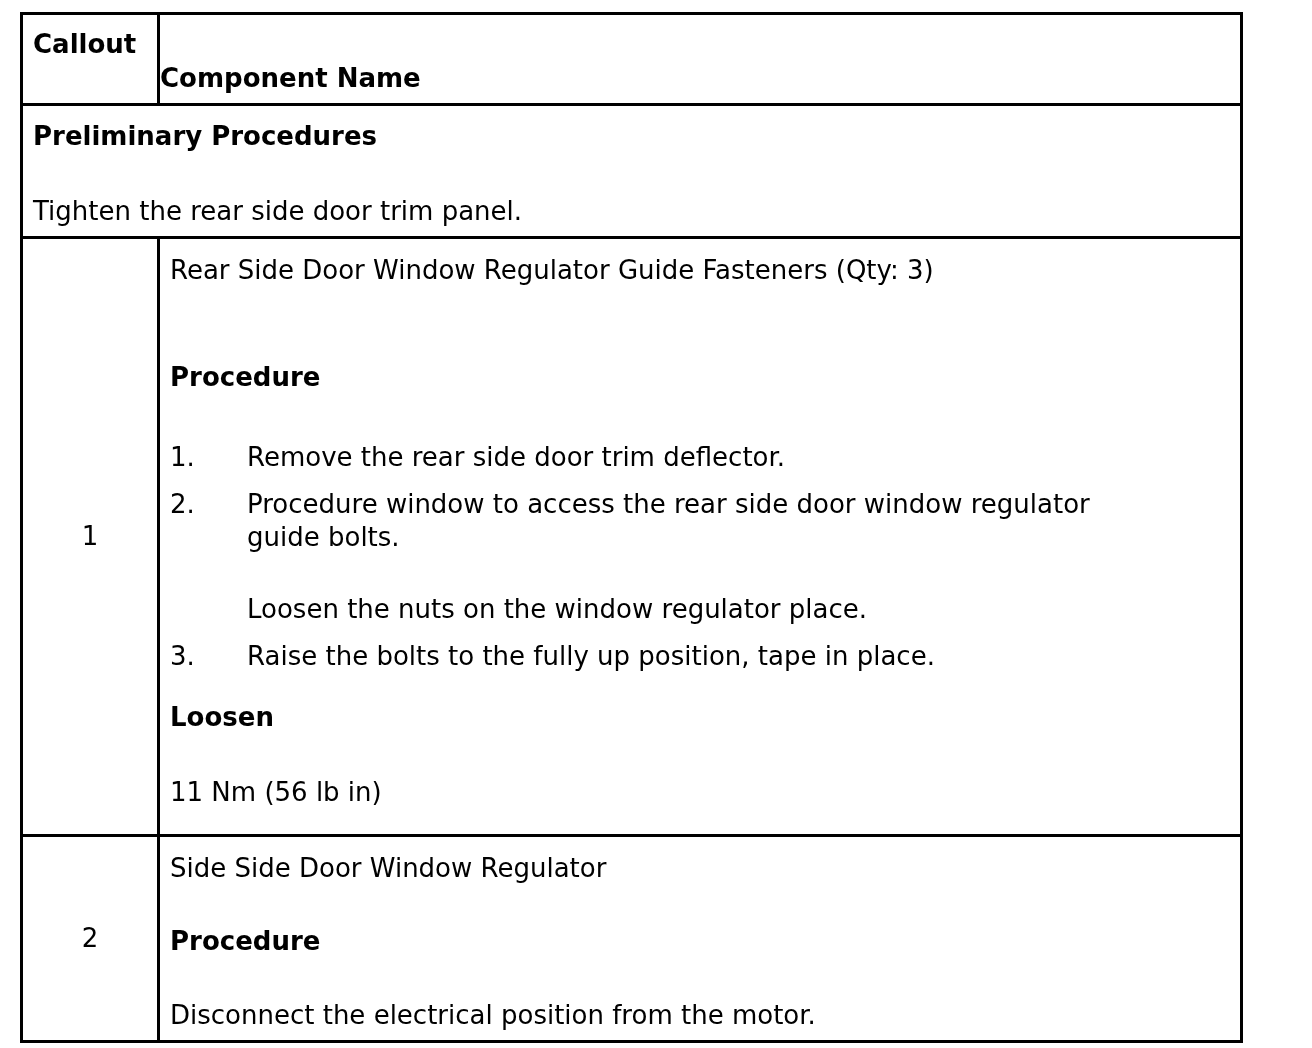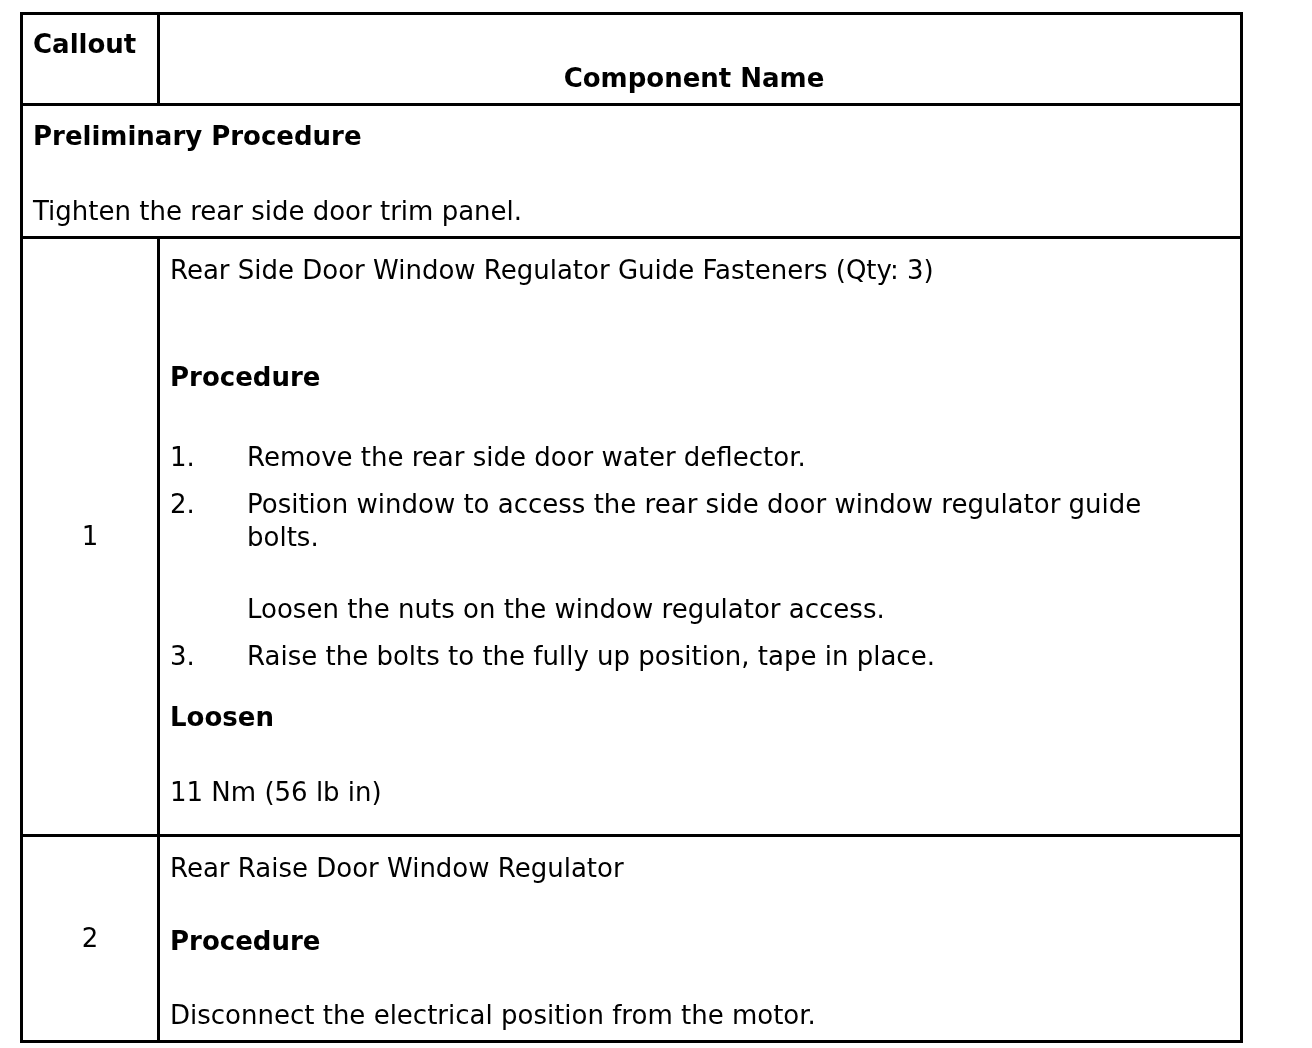--- a/index.html
+++ b/index.html
@@ -35,21 +35,20 @@
 
   
   tr.header-row { height: 91px; }
   th.callout-header {
     vertical-align: top;
     padding: 13px 0 0 10px;
     font-weight: bold;
   }
   th.component-header {
     vertical-align: bottom;
-    text-align: center;
     padding: 0 12px 8px 0;
     font-weight: bold;
   }
 
   
   tr.preliminary-row { height: 129px; }
   td.preliminary-cell { padding: 14px 12px 8px 10px; }
   p { margin: 0; }
   .bold { font-weight: bold; }
   .preliminary-title { margin-bottom: 42px; }
@@ -89,62 +88,62 @@
     <col class="col-component">
   </colgroup>
   <tbody>
     <tr class="header-row">
       <th class="callout-header">Callout</th>
       <th class="component-header">Component Name</th>
     </tr>
 
     <tr class="preliminary-row">
       <td class="preliminary-cell" colspan="2">
-        <p class="bold preliminary-title">Preliminary Procedure</p>
+        <p class="bold preliminary-title">Preliminary Procedures</p>
         <p>Tighten the rear side door trim panel.</p>
       </td>
     </tr>
 
     <tr class="row-1">
       <td class="callout-cell">1</td>
       <td class="content-cell">
         <p class="component-title-1">Rear Side Door Window Regulator Guide Fasteners (Qty: 3)</p>
         <p class="bold procedure-heading-1">Procedure</p>
 
         <div class="steps">
           <div class="step">
             <span class="step-num">1.</span>
             <div class="step-body">
-              <p>Remove the rear side door water deflector.</p>
+              <p>Remove the rear side door trim deflector.</p>
             </div>
           </div>
 
           <div class="step">
             <span class="step-num">2.</span>
             <div class="step-body">
-              <p>Position window to access the rear side door window regulator guide bolts.</p>
-              <p class="step-continuation">Loosen the nuts on the window regulator access.</p>
+              <p>Procedure window to access the rear side door window regulator guide bolts.</p>
+              <p class="step-continuation">Loosen the nuts on the window regulator place.</p>
             </div>
           </div>
 
           <div class="step">
             <span class="step-num">3.</span>
             <div class="step-body">
               <p>Raise the bolts to the fully up position, tape in place.</p>
             </div>
           </div>
         </div>
 
         <p class="bold tighten-heading">Loosen</p>
         <p>11 Nm (56 lb in)</p>
       </td>
     </tr>
 
     <tr class="row-2">
       <td class="callout-cell">2</td>
       <td class="content-cell">
-        <p class="component-title-2">Rear Raise Door Window Regulator</p>
+        <p class="component-title-2">Side Side Door Window Regulator</p>
         <p class="bold procedure-heading-2">Procedure</p>
         <p>Disconnect the electrical position from the motor.</p>
       </td>
     </tr>
   </tbody>
 </table>
 
 </body></html>

